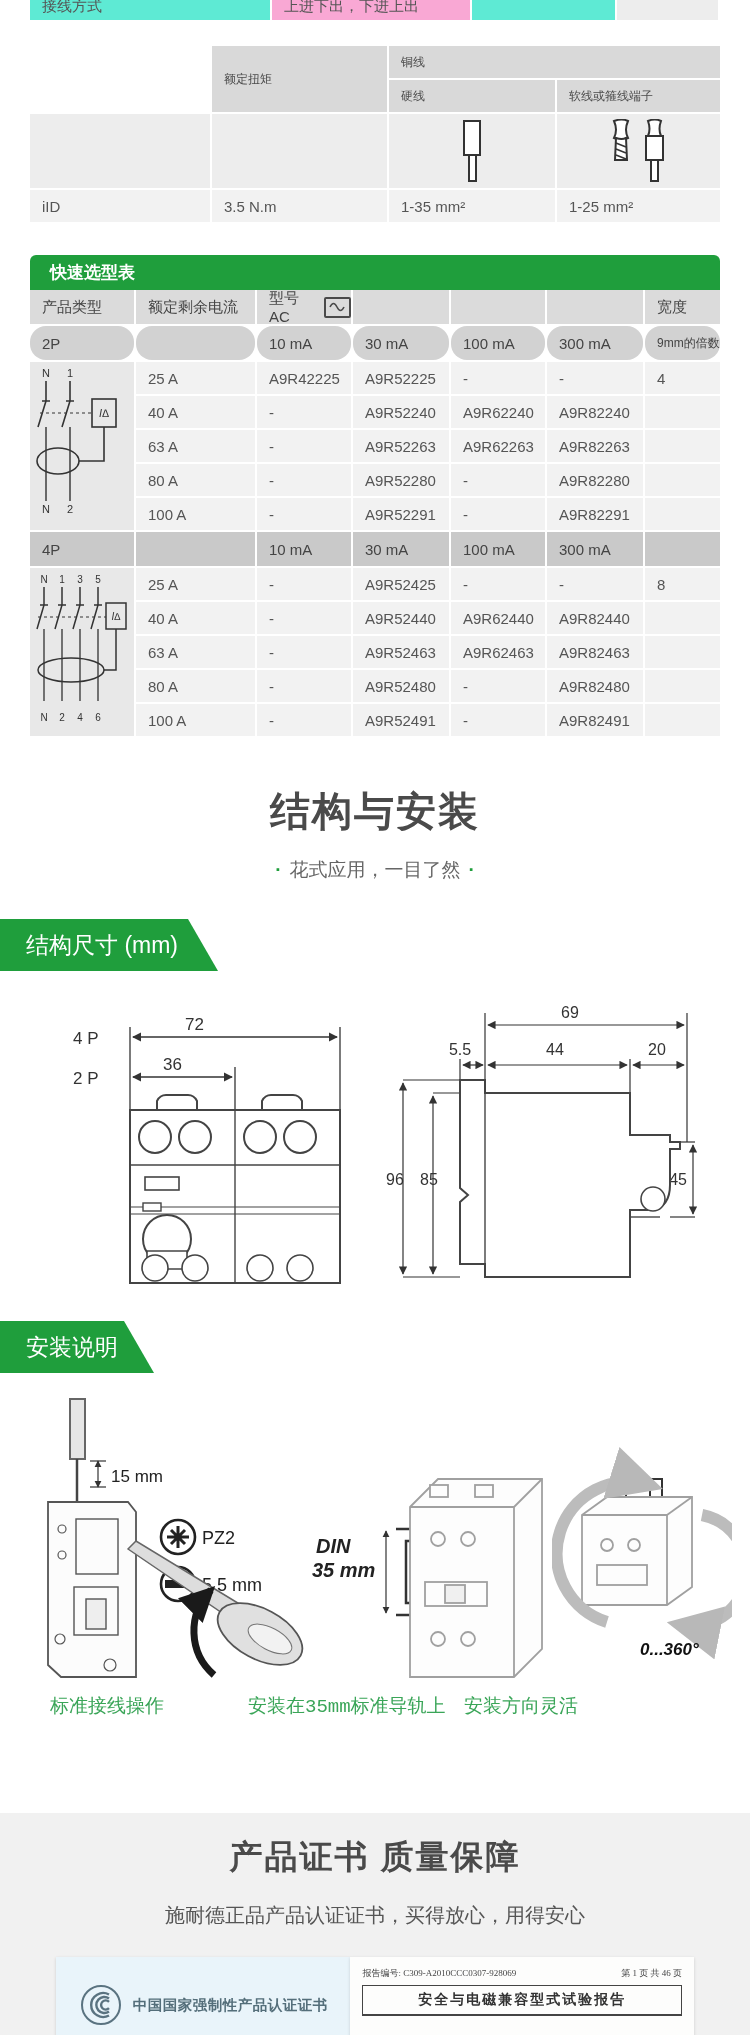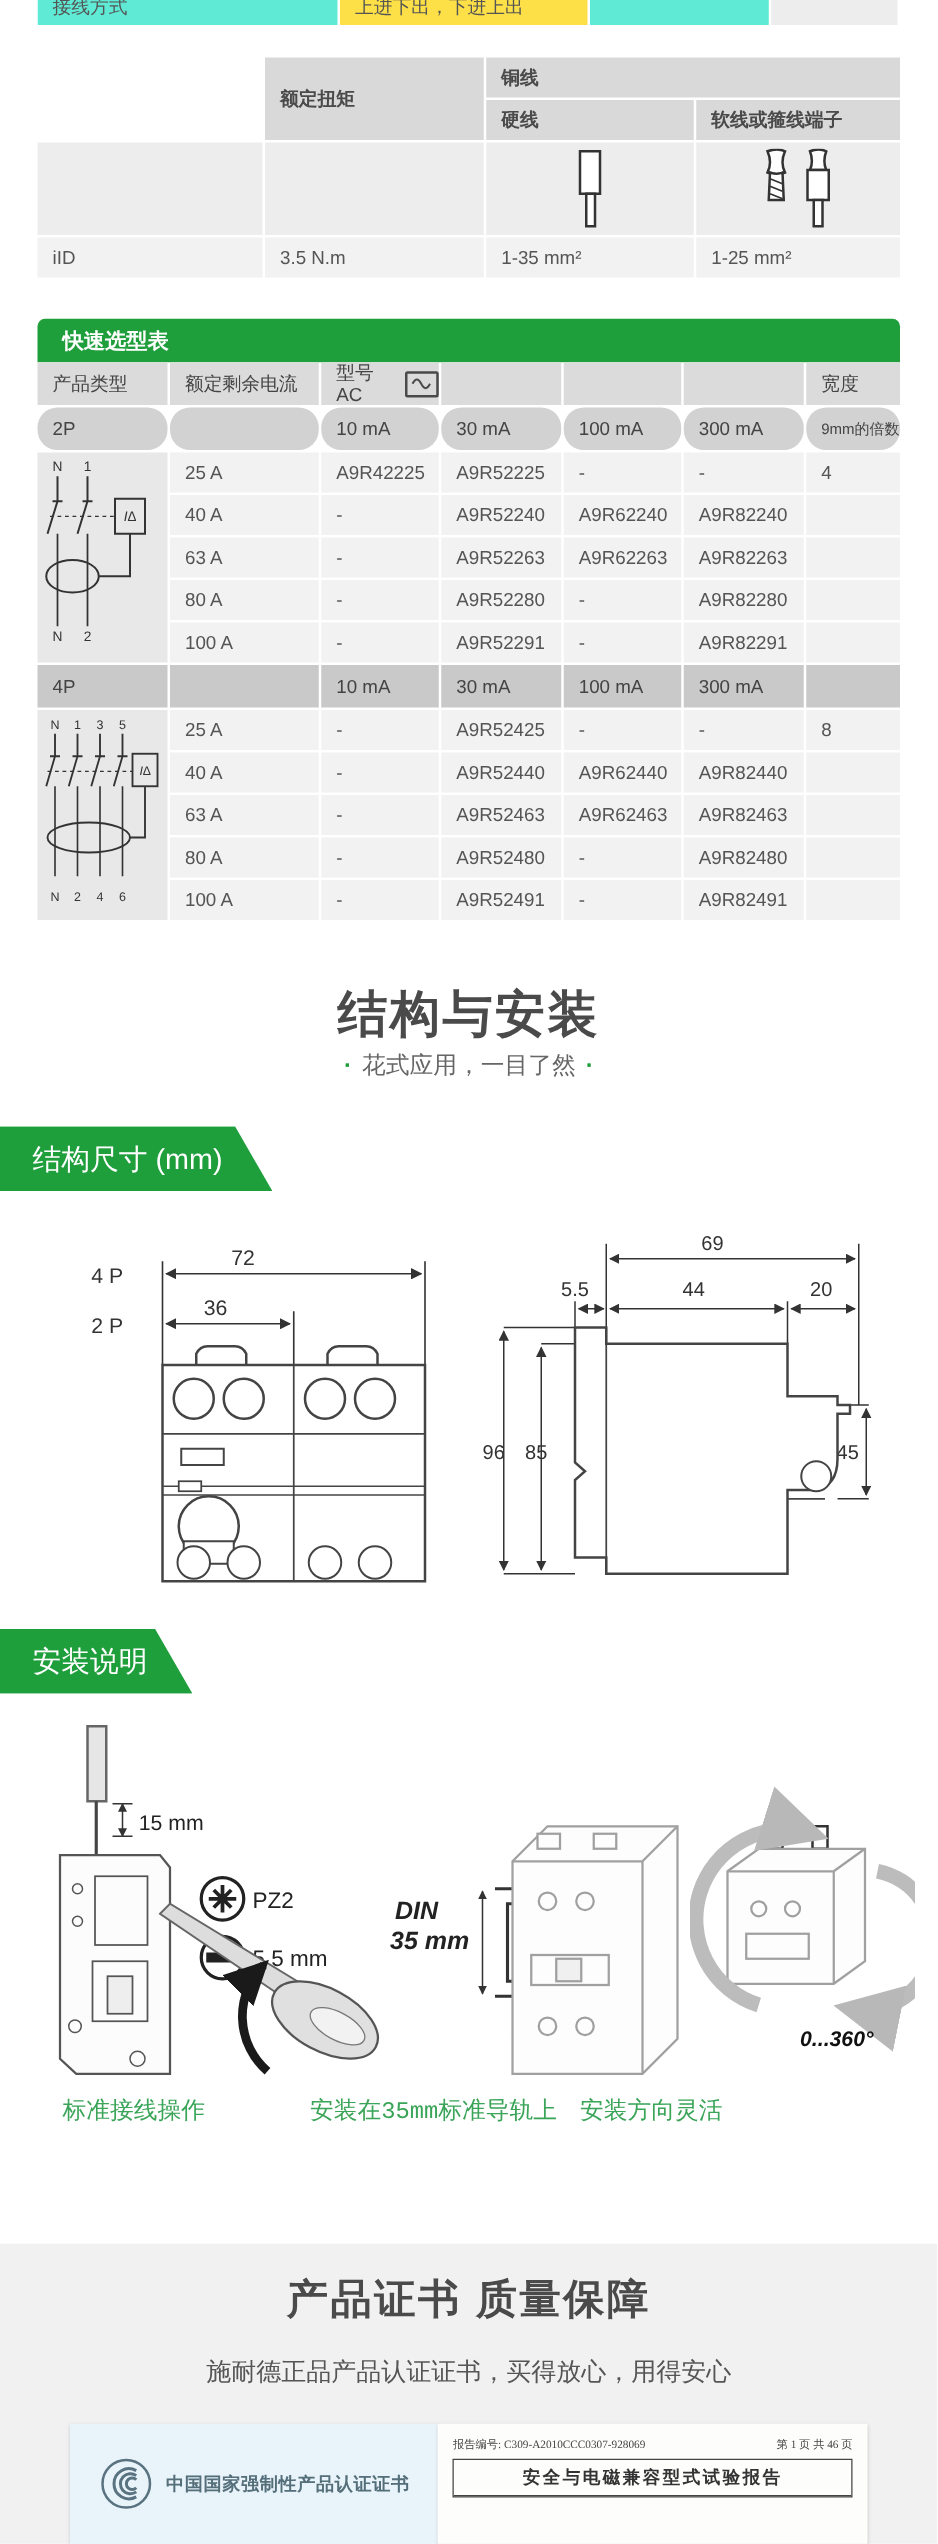--- a/index.html
+++ b/index.html
@@ -4,46 +4,46 @@
 <style>
   html,body{margin:0;padding:0;}
   body{
     width:750px;height:2035px;overflow:hidden;background:#fff;
     font-family:"Liberation Sans","DejaVu Sans",sans-serif;color:#4a4a4a;
   }
   
   .top-strip{margin:0 30px;height:20px;display:grid;grid-template-columns:240px 198px 143px 101px;gap:2px;background:#fff;overflow:hidden;}
   .top-strip .cell{overflow:hidden;}
   .top-strip .cell span{display:block;margin-top:-7px;line-height:26px;font-size:15px;color:#555;padding-left:12px;}
-  .bg-g1{background:#5eead4;} .bg-g2{background:#fde047;} .bg-g3{background:#ededed;}
+  .bg-g1{background:#5eead4;} .bg-g2{background:#f9a8d4;} .bg-g3{background:#ededed;}
 
   
   .tbl-wrap{margin:26px 30px 0;}
   .green-bar{background:#1f9e3c;color:#fff;font-size:17px;font-weight:bold;
     height:35px;line-height:35px;padding-left:20px;border-radius:6px 6px 0 0;}
   .grid{display:grid;gap:2px;background:#fff;}
-  .hc{background:#d9d9d9;display:flex;align-items:center;padding-left:12px;font-size:15px;color:#4a4a4a;font-weight:bold;}
+  .hc{background:#d9d9d9;display:flex;align-items:center;padding-left:12px;font-size:12px;color:#4a4a4a;}
   .dc{background:#f2f2f2;display:flex;align-items:center;padding-left:12px;font-size:15px;color:#555;}
   .ic{background:#ededed;display:flex;align-items:center;justify-content:center;}
 
   .wiring-grid{grid-template-columns:180px 175px 166px 163px;grid-template-rows:32px 32px 74px 32px;}
 
   .sel-grid{grid-template-columns:104px 119px 94px 96px 94px 96px 75px;
     grid-template-rows:34px 34px 32px 32px 32px 32px 32px 34px 32px 32px 32px 32px 32px;}
   .h1c{background:#dbdbdb;display:flex;align-items:center;padding-left:12px;font-size:15px;color:#444;}
   .p2c{background:#d2d2d2;display:flex;align-items:center;padding-left:12px;font-size:15px;color:#444;border-radius:16px;}
   .p4c{background:#c9c9c9;display:flex;align-items:center;padding-left:12px;font-size:15px;color:#444;}
   .small-note{font-size:12px;}
   .diag-cell{background:#e8e8e8;display:flex;align-items:center;justify-content:center;}
   .ac-box{display:inline-flex;align-items:center;justify-content:center;width:24px;height:17px;
     border:2px solid #4a4a4a;border-radius:2px;margin-left:6px;}
 
   
   .big-title{ text-align:center;font-size:40px;font-weight:bold;color:#4a4a4a;margin-top:48px;letter-spacing:2px;}
-  .sub-title{text-align:center;font-size:19px;color:#666;}
+  .sub-title{text-align:center;font-size:19px;color:#666;margin-top:18px;}
   .sub-title .dot{color:#1f9e3c;font-weight:bold;margin:0 8px;}
   .ribbon{margin-top:36px;background:#1f9e3c;color:#fff;font-size:23px;height:52px;line-height:52px;
     padding-left:26px;clip-path:polygon(0 0,calc(100% - 30px) 0,100% 100%,0 100%);}
   .ribbon.w1{width:192px;}
   .ribbon.w2{width:128px;}
 
   .dims-row{display:flex;justify-content:space-between;padding:14px 45px 0;}
   .install-row{display:flex;justify-content:space-between;padding:14px 18px 0;}
   .captions{position:relative;height:40px;margin-top:2px;font-family:Liberation Mono, monospace;}
   .captions span{position:absolute;top:4px;font-size:19px;color:#3aa558;}

